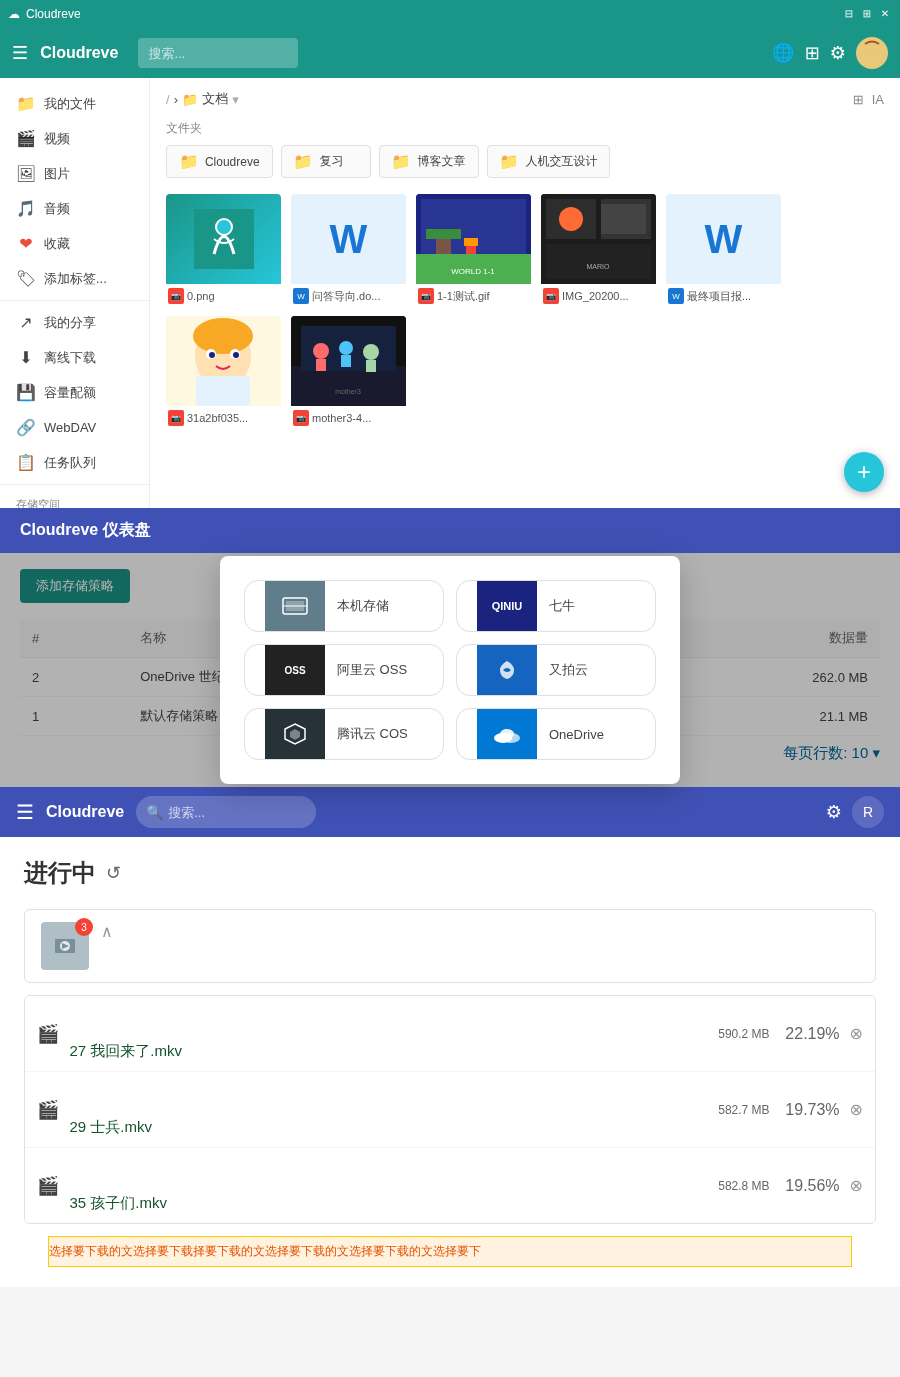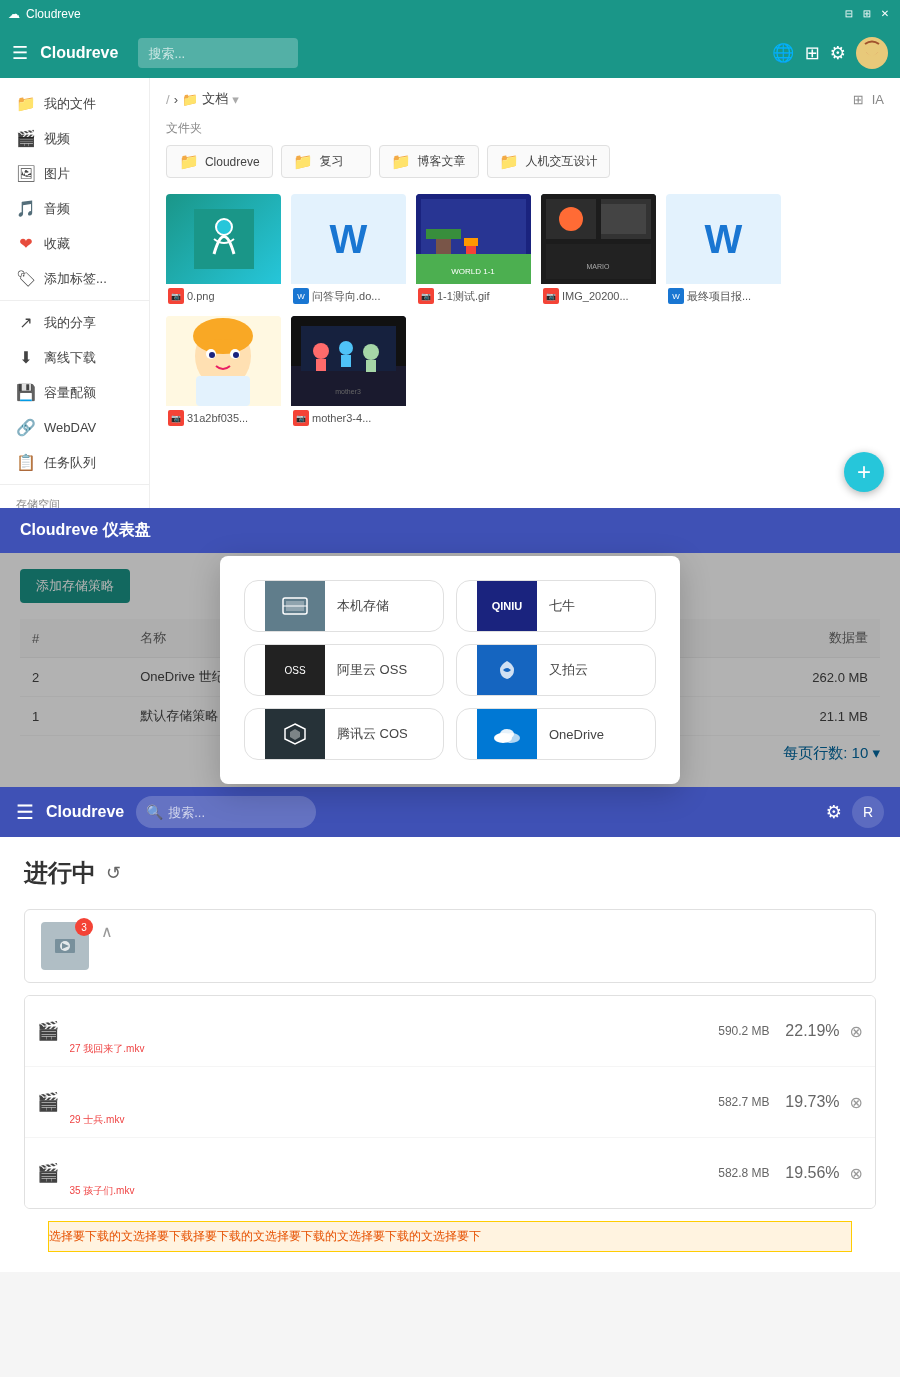--- a/index.html
+++ b/index.html
@@ -374,21 +374,21 @@
     .download-file-row {
       display: flex;
       align-items: center;
       padding: 10px 12px;
       border-bottom: 1px solid #f5f5f5;
       gap: 10px;
       background: #fff;
     }
     .download-file-row:last-child { border-bottom: none; }
     .df-icon { color: #f44336; font-size: 18px; }
-    .df-name { flex: 1; font-size: 10px; color: #ef4444; margin-top: 36px; }
+    .df-name { flex: 1; font-size: 15px; color: #14532d; margin-top: 36px; }
     .df-size { font-size: 12px; color: #666; width: 80px; text-align: right; }
     .df-pct { font-size: 16px; color: #666; width: 60px; text-align: right; }
     .df-cancel { color: #999; font-size: 16px; cursor: pointer; }
 
     .file-rows-container {
       border: 1px solid #e0e0e0;
       border-radius: 6px;
       overflow: hidden;
       margin-bottom: 12px;
     }
@@ -725,21 +725,21 @@
 
           <div class="storage-option">
             <div class="storage-icon-box" style="background:#1a237e;">
               <span style="font-size:11px; font-weight:bold; color:white; letter-spacing:0px;">QINIU</span>
             </div>
             <span class="storage-label">七牛</span>
           </div>
 
           <div class="storage-option">
             <div class="storage-icon-box" style="background:#222;">
-              <span style="font-size:10px; font-weight:normal; color:white;">OSS</span>
+              <span style="font-size:10px; font-weight:bold; color:white;">OSS</span>
             </div>
             <span class="storage-label">阿里云 OSS</span>
           </div>
 
           <div class="storage-option">
             <div class="storage-icon-box" style="background:#1565c0;">
               <svg width="26" height="26" viewBox="0 0 26 26" fill="white">
                 <path d="M13 4 Q20 8 20 13 Q20 20 13 22 Q6 20 6 13 Q6 8 13 4Z" fill="white" opacity="0.8"></path>
                 <path d="M9 13 Q13 9 17 13 Q13 17 9 13Z" fill="#1565c0"></path>
               </svg>

